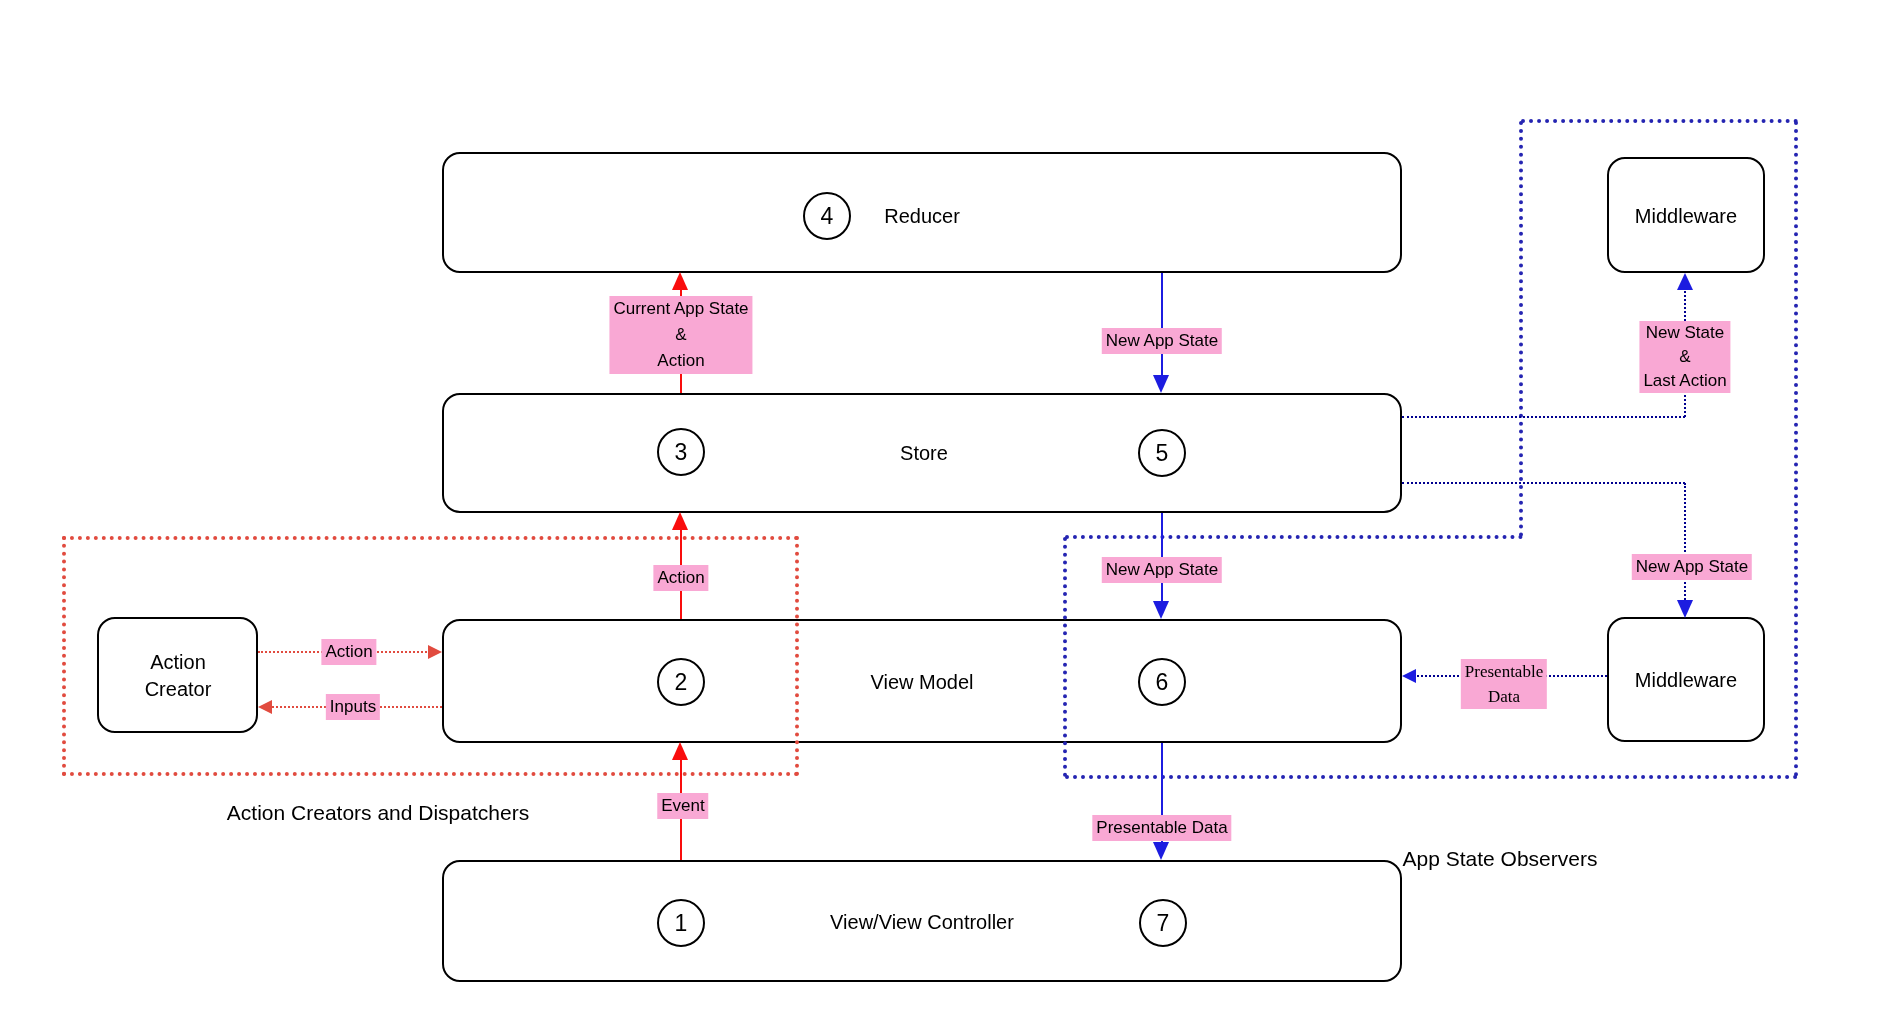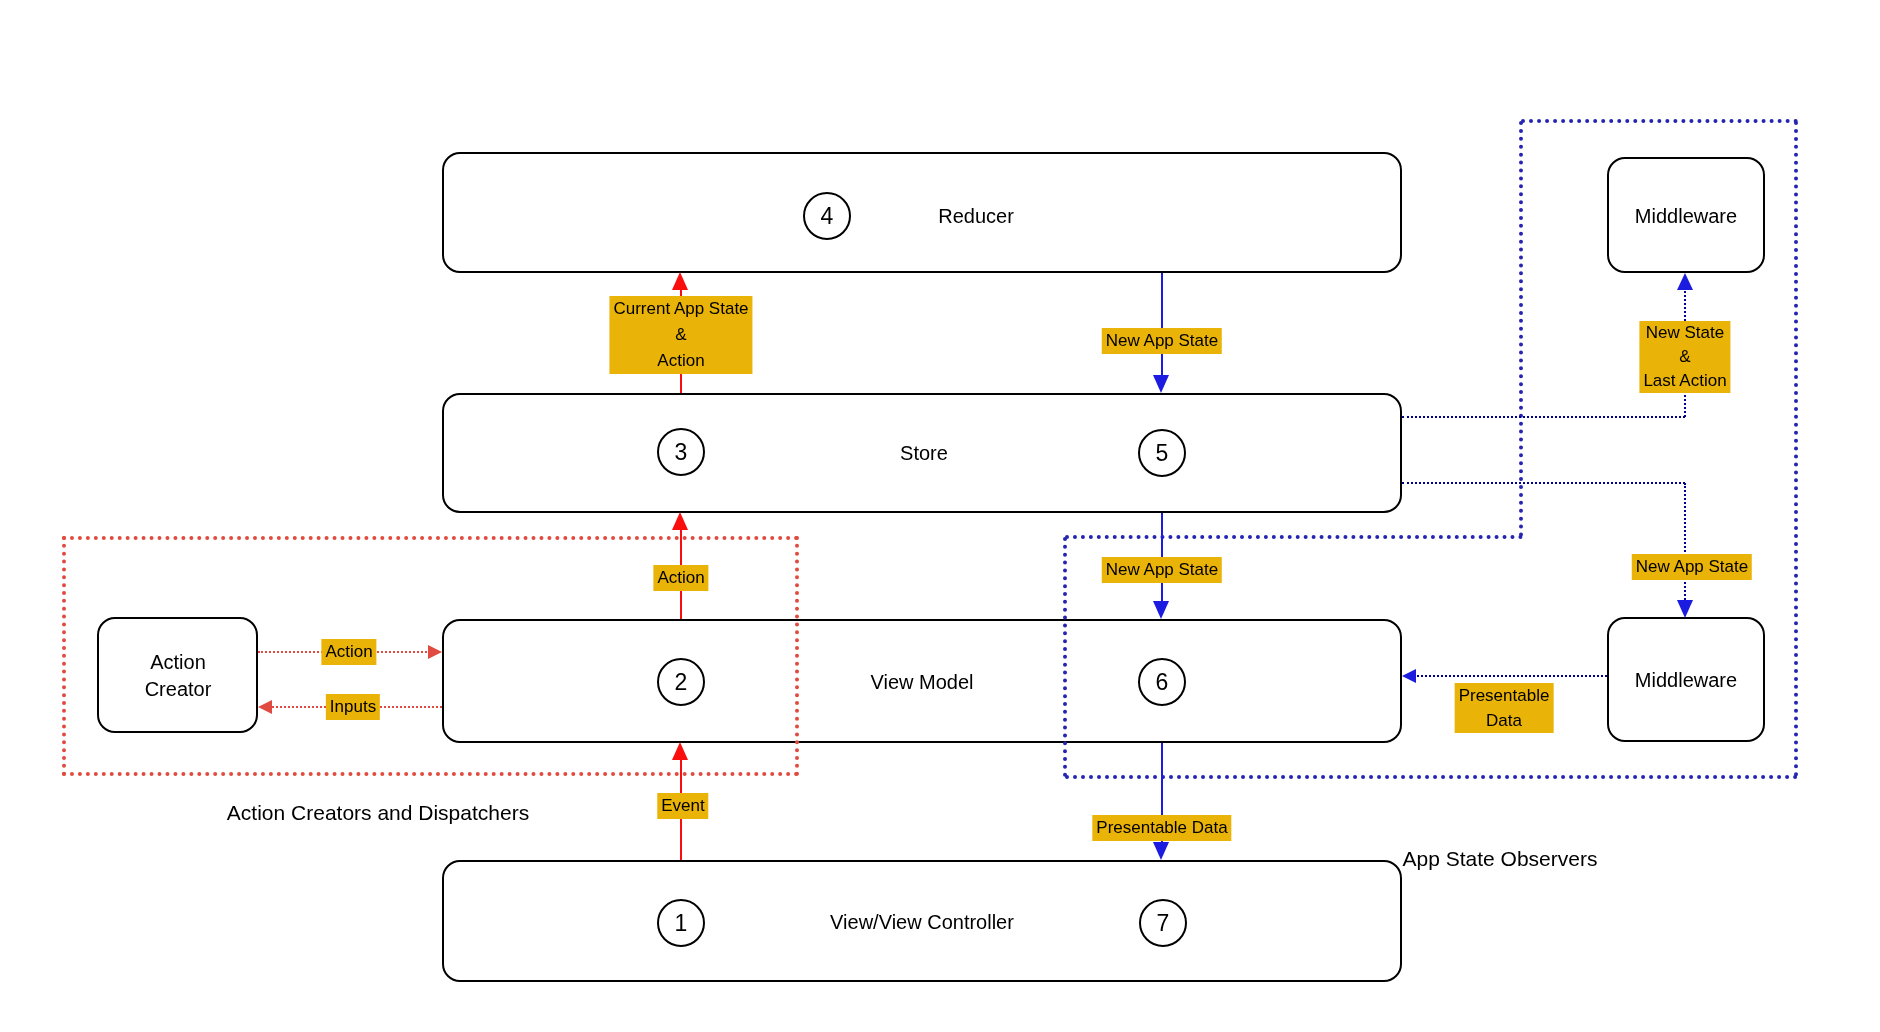--- a/index.html
+++ b/index.html
@@ -22,33 +22,33 @@
   .dot-h-red{position:absolute;height:0;border-top:2px dotted var(--red-dotted);z-index:3;}
   .dot-h-blue{position:absolute;height:0;border-top:2px dotted var(--blue-thin);z-index:3;}
   .dot-v-blue{position:absolute;width:0;border-left:2px dotted var(--blue-thin);z-index:3;}
   .head{position:absolute;width:0;height:0;z-index:3;}
   .ah-up-red{border-left:8px solid transparent;border-right:8px solid transparent;border-bottom:18px solid var(--red-solid);}
   .ah-up-blue{border-left:8px solid transparent;border-right:8px solid transparent;border-bottom:17px solid var(--blue-solid);}
   .ah-down-blue{border-left:8px solid transparent;border-right:8px solid transparent;border-top:18px solid var(--blue-solid);}
   .ah-right-reddot{border-top:7px solid transparent;border-bottom:7px solid transparent;border-left:14px solid var(--red-dotted);}
   .ah-left-reddot{border-top:7px solid transparent;border-bottom:7px solid transparent;border-right:14px solid var(--red-dotted);}
   .ah-left-blue{border-top:7px solid transparent;border-bottom:7px solid transparent;border-right:14px solid var(--blue-solid);}
-  .edge-label{position:absolute;transform:translate(-50%,-50%);font-size:17px;line-height:26px;background:#eab308;
+  .edge-label{position:absolute;transform:translate(-50%,-50%);font-size:17px;line-height:26px;background:#f9a8d4;
     padding:0 4px;white-space:nowrap;text-align:center;z-index:4;}
   .lh24{line-height:24px;}
   .lh25{line-height:25px;}
 </style>
 </head>
 <body>
 
 <div id="canvas">
 
   <div class="node" style="left:442px;top:152px;width:960px;height:121px;"></div>
   <div class="circle" style="left:803px;top:192px;">4</div>
-  <div class="node-label" style="left:976px;top:216px;">Reducer</div>
+  <div class="node-label" style="left:922px;top:216px;">Reducer</div>
 
   <div class="node" style="left:442px;top:393px;width:960px;height:120px;"></div>
   <div class="circle" style="left:657px;top:428px;">3</div>
   <div class="node-label" style="left:924px;top:453px;">Store</div>
   <div class="circle" style="left:1138px;top:429px;">5</div>
 
   <div class="node" style="left:442px;top:619px;width:960px;height:124px;"></div>
   <div class="circle" style="left:657px;top:658px;">2</div>
   <div class="node-label" style="left:922px;top:682px;">View Model</div>
   <div class="circle" style="left:1138px;top:658px;">6</div>
@@ -126,18 +126,18 @@
     <div>Last Action</div>
   </div>
 
   <div class="dot-h-blue" style="left:1402px;top:482px;width:283px;"></div>
   <div class="dot-v-blue" style="left:1684px;top:483px;height:117px;"></div>
   <div class="head ah-down-blue" style="left:1677px;top:600px;"></div>
   <div class="edge-label" style="left:1692px;top:567px;">New App State</div>
 
   <div class="dot-h-blue" style="left:1414px;top:675px;width:193px;"></div>
   <div class="head ah-left-blue" style="left:1402px;top:669px;"></div>
-  <div class="edge-label lh25" style="left:1504px;top:708px;">
+  <div class="edge-label lh25" style="left:1504px;top:684px;font-family:Liberation Serif, serif;">
     <div>Presentable</div>
     <div>Data</div>
   </div>
 
 </div>
 
 </body></html>

